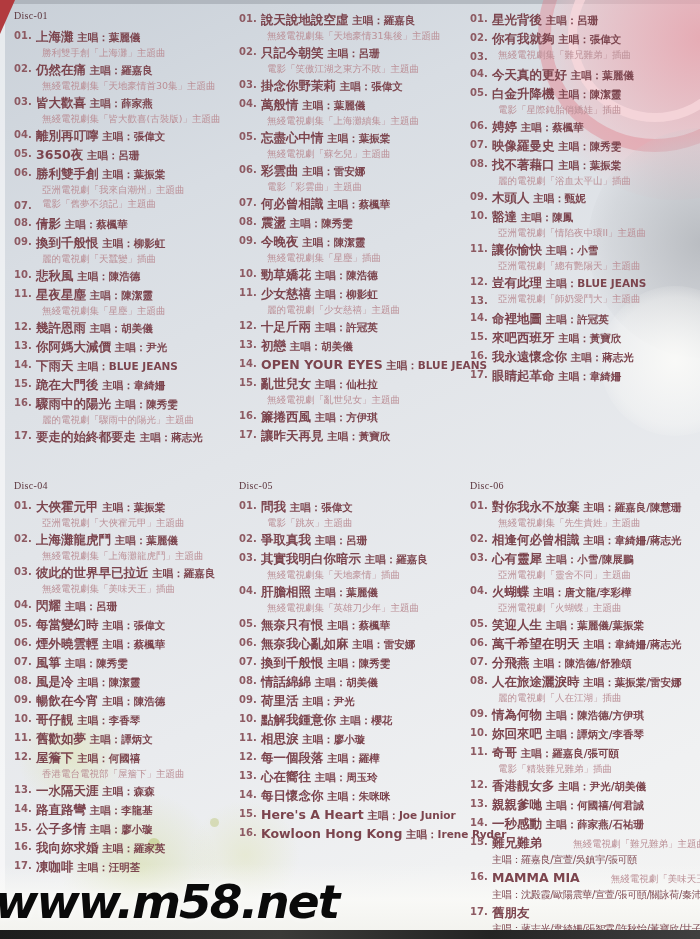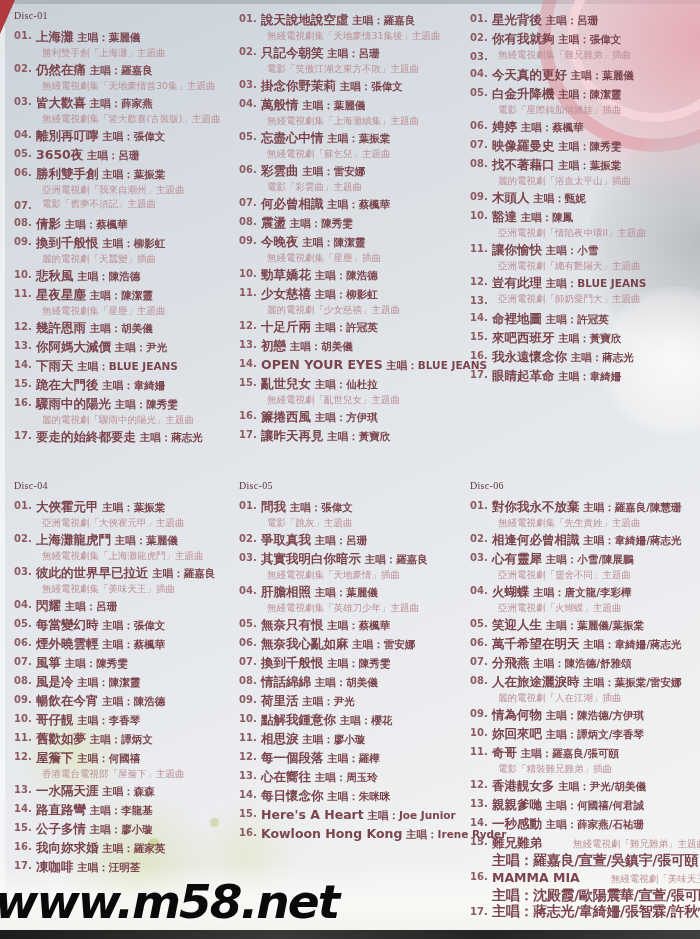--- a/index.html
+++ b/index.html
@@ -43,21 +43,21 @@
   .disc{overflow:visible;}
   .disc-h{font-family:"Liberation Serif","DejaVu Serif",serif;font-size:10px;font-weight:400;
           color:var(--header);margin:0 0 6px 0;letter-spacing:.3px;}
   .track{display:flex;align-items:flex-start;}
   .no{flex:0 0 22px;font-size:10px;font-weight:600;color:var(--num);line-height:17px;}
   .tbody{flex:1;min-width:0;}
   .l1{line-height:17px;white-space:nowrap;}
   .title{font-size:12.5px;font-weight:700;color:var(--title);}
   .credit{font-size:10.5px;font-weight:700;color:var(--credit);}
   .isub{font-size:9.5px;font-weight:400;color:var(--sub);padding-left:28px;}
-  .c2{line-height:16px;white-space:nowrap;font-size:14px;font-weight:700;color:var(--credit);letter-spacing:-.3px;}
+  .c2{line-height:16px;white-space:nowrap;font-size:10px;font-weight:400;color:var(--credit);letter-spacing:-.3px;}
   .sub{font-size:9.5px;color:var(--sub);line-height:13px;margin:0 0 1px 6px;white-space:nowrap;}
   .watermark{position:absolute;left:-5px;top:874px;font-size:47px;font-weight:800;font-style:italic;
              color:#0a0a0a;letter-spacing:-2px;font-family:"DejaVu Sans",sans-serif;
              text-shadow:0 0 8px rgba(255,255,255,.6);}
 </style>
 </head>
 <body>
 
 <div class="edge-top"></div>
 <div class="pink-blob"></div>
@@ -719,20 +719,21 @@
       <div class="track">
         <span class="no">16.</span>
         <div class="tbody">
           <div class="l1"><span class="title">MAMMA MIA</span><span class="isub"> 無綫電視劇「美味天王」主題曲</span></div>
           <div class="c2">主唱：沈殿霞/歐陽震華/宣萱/張可頤/關詠荷/秦沛</div>
         </div>
       </div>
       <div class="track">
         <span class="no">17.</span>
         <div class="tbody">
+          <div class="l1"><span class="title">舊朋友</span></div>
           <div class="c2">主唱：蔣志光/韋綺姍/張智霖/許秋怡/黃寶欣/甘子輝</div>
         </div>
       </div>
     </section>
   </div>
 
 <div class="watermark">www.m58.net</div>
 <div class="bottom-bar"></div>
 
 </body></html>

